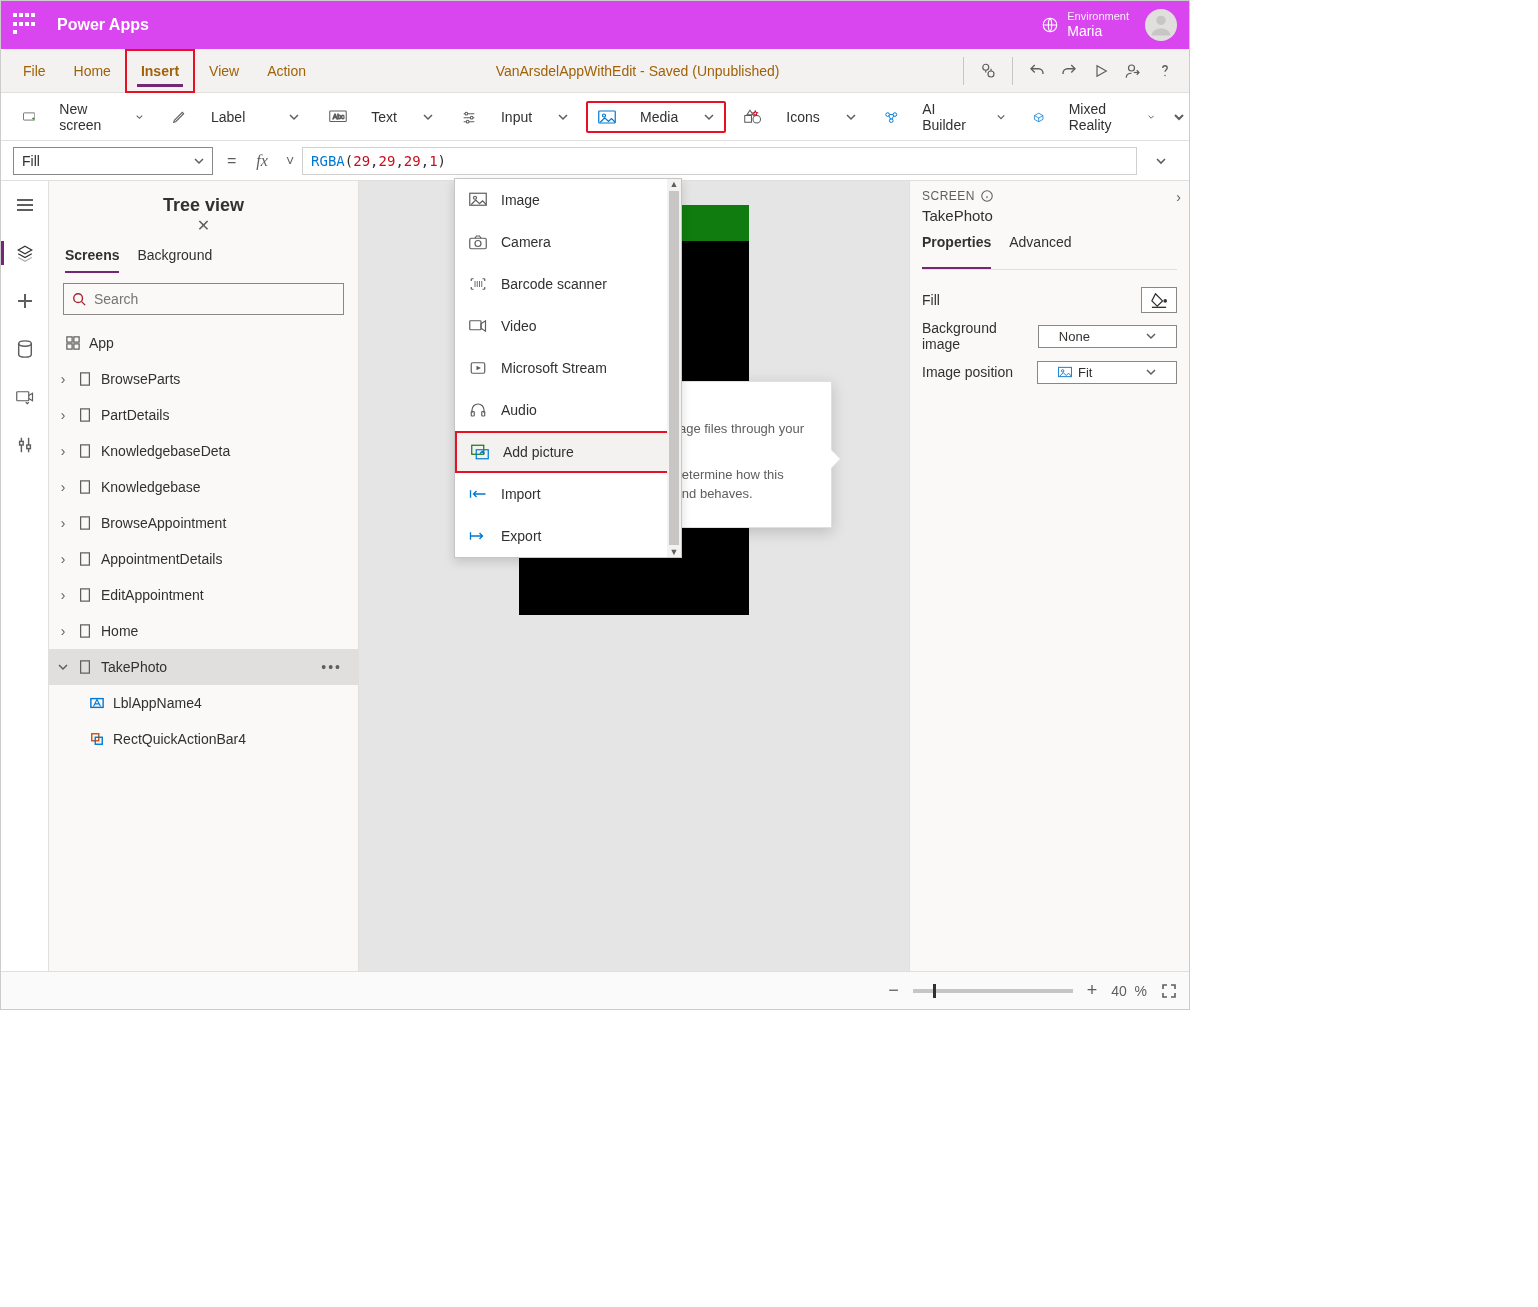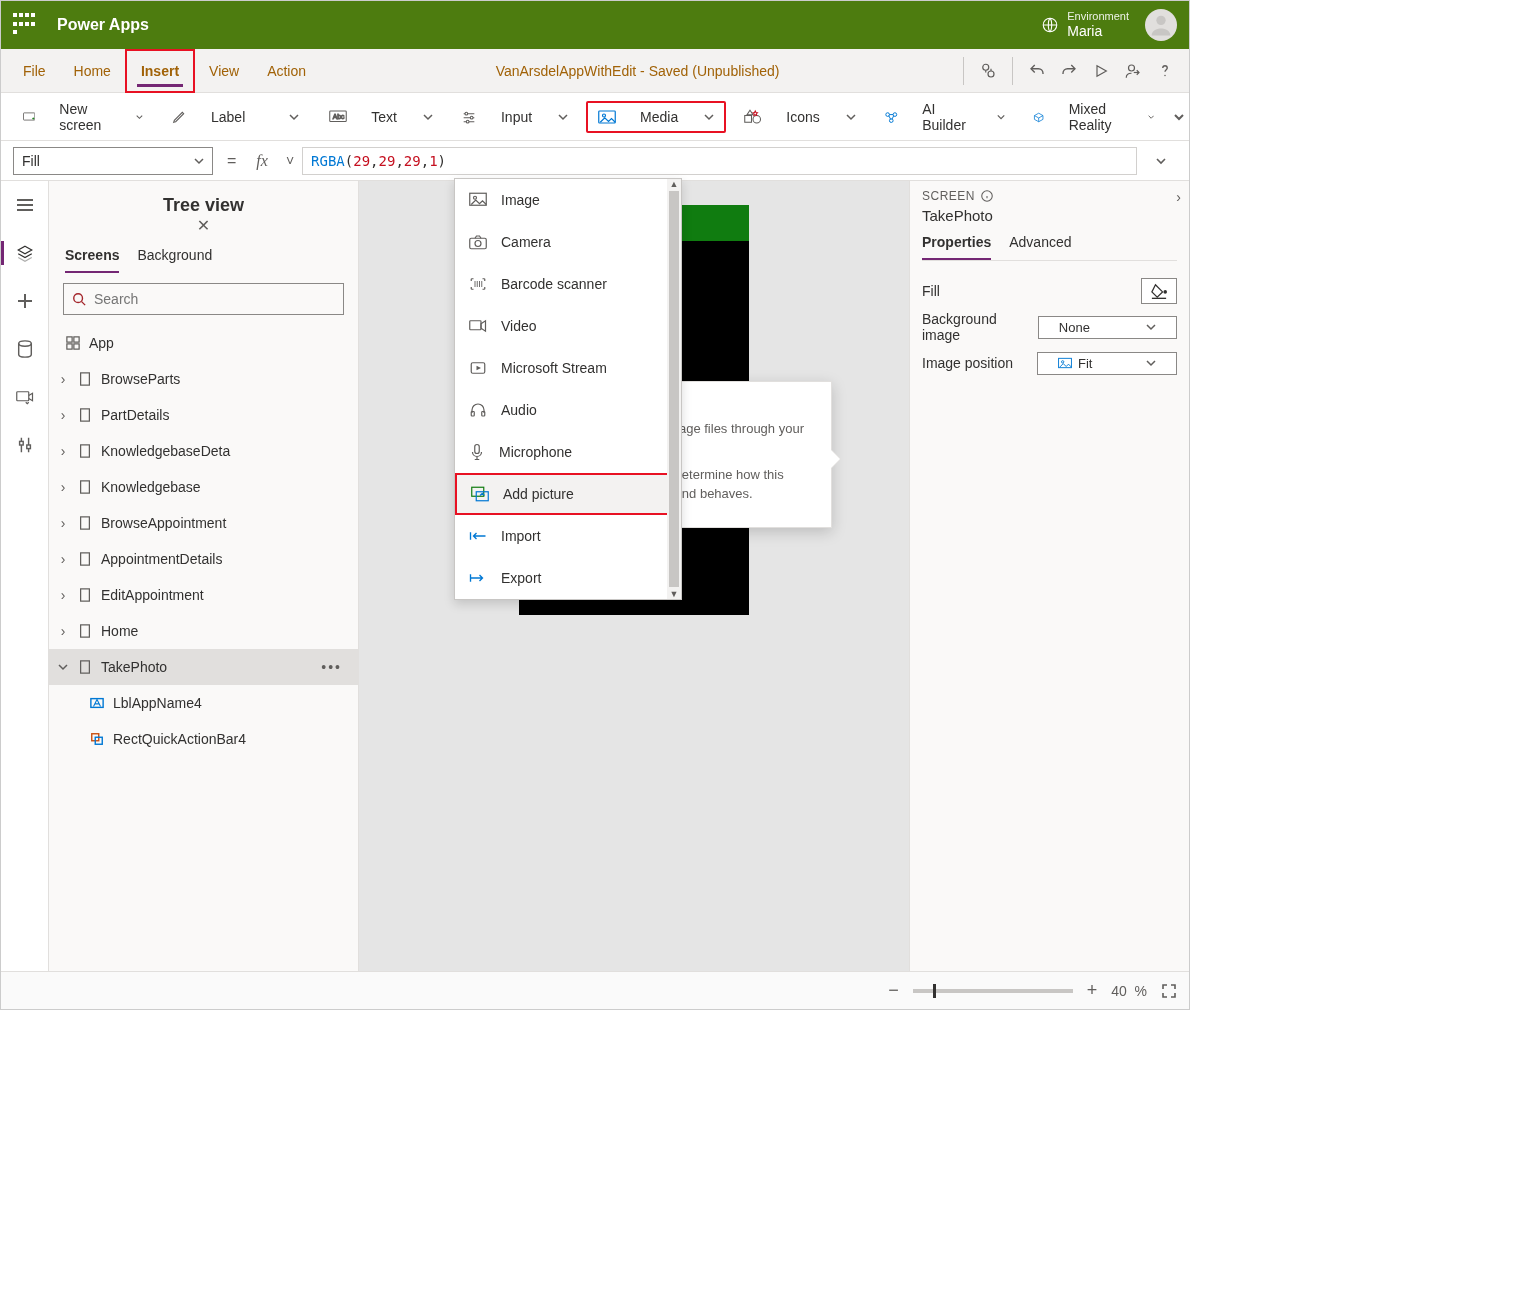--- a/index.html
+++ b/index.html
@@ -1,20 +1,20 @@
 <!DOCTYPE html>
 <html><head>
 <meta charset="utf-8">
 <style>
   * { box-sizing: border-box; margin: 0; padding: 0; }
   body { font-family: "Segoe UI", Arial, sans-serif; font-size: 14px; color: #323130; background: #fff; width: 1190px; }
   .app { display: flex; flex-direction: column; height: 1010px; border: 1px solid #ccc; }
 
   
-  .header { background: #4d7c0f; color: #fff; height: 48px; display: flex; align-items: center; padding: 0 12px; }
+  .header { background: #d946ef; color: #fff; height: 48px; display: flex; align-items: center; padding: 0 12px; }
   .waffle { width: 24px; height: 24px; display: flex; flex-wrap: wrap; gap: 2px; margin-right: 20px; }
   .waffle span { width: 4px; height: 4px; background: #fff; }
   .header-title { font-size: 16px; font-weight: 600; flex: 0 0 auto; }
   .header-spacer { flex: 1; }
   .env { display: flex; align-items: center; gap: 8px; margin-right: 16px; }
   .env svg { flex: 0 0 auto; }
   .env-text { display: flex; flex-direction: column; line-height: 1.2; }
   .env-label { font-size: 11px; opacity: .9; }
   .env-name { font-size: 14px; }
   .avatar { width: 32px; height: 32px; border-radius: 50%; background: #e1dfdd; display: flex; align-items: center; justify-content: center; }
@@ -89,21 +89,21 @@
   .tooltip { position:absolute; left: 183px; top: 200px; width: 290px; background:#fff; border:1px solid #e1dfdd; box-shadow:0 4px 14px rgba(0,0,0,.18); padding:14px 16px; z-index:25; }
   .tooltip::before { content:""; position:absolute; right:-9px; top:68px; width:0; height:0; border-top:9px solid transparent; border-bottom:9px solid transparent; border-left:9px solid #fff; filter: drop-shadow(1px 0 0 #e1dfdd); }
   .tooltip h4 { font-size:14px; font-weight:600; margin-bottom:8px; }
   .tooltip p { font-size:13px; color:#605e5c; margin-bottom:10px; line-height:1.4; }
 
   
   .props { width: 280px; background:#faf9f8; border-left:1px solid #e1dfdd; padding: 8px 12px; position:relative; overflow:hidden; }
   .props .crumb { color:#605e5c; font-size:12px; text-transform:uppercase; letter-spacing:.5px; display:flex; align-items:center; gap:6px; }
   .props .name { font-size:15px; margin:4px 0 10px 0; }
   .prop-tabs { display:flex; gap:18px; border-bottom:1px solid #e1dfdd; margin-bottom:12px; }
-  .prop-tab { padding:0 0 8px 0; cursor:pointer; }
+  .prop-tab { padding:0 0 17px 0; cursor:pointer; }
   .prop-tab.active { font-weight:600; border-bottom:2px solid #742774; }
   .prop-row { display:flex; align-items:center; justify-content:space-between; height:36px; }
   .prop-ctrl { width:140px; height:23px; border:1px solid #8a8886; display:flex; align-items:center; justify-content:space-between; padding:0 20px; background:#fff; font-size:13px; }
   .color-swatch { width:36px; height:26px; border:1px solid #8a8886; background:#fff; display:flex; align-items:center; justify-content:center; }
   .props .expand { position:absolute; right:8px; top:8px; color:#605e5c; }
 
   
   .status { height: 38px; background:#fafafa; border-top:1px solid #e1dfdd; display:flex; align-items:center; justify-content:flex-end; padding:0 12px; gap:14px; color:#605e5c; }
   .slider { width:160px; height:4px; background:#c8c6c4; position:relative; }
   .slider::after { content:""; position:absolute; left:20px; top:-5px; width:3px; height:14px; background:#323130; }
@@ -551,27 +551,20 @@
             <span>Microsoft Stream</span>
           </div>
         <div class="media-row">
             <svg width="18" height="16" viewBox="0 0 24 20" fill="none" stroke="#605e5c" stroke-width="1.6">
               <path d="M4 14v-4a8 8 0 0116 0v4"></path>
               <rect x="3" y="12" width="4" height="6" rx="1"></rect>
               <rect x="17" y="12" width="4" height="6" rx="1"></rect>
             </svg>
             <span>Audio</span>
           </div>
-        <div class="media-row">
-            <svg width="16" height="18" viewBox="0 0 20 24" fill="none" stroke="#605e5c" stroke-width="1.6">
-              <rect x="7" y="2" width="6" height="12" rx="3"></rect>
-              <path d="M4 12a6 6 0 0012 0M10 18v4M7 22h6"></path>
-            </svg>
-            <span>Microphone</span>
-          </div>
         <div class="media-row hl">
             <svg width="18" height="16" viewBox="0 0 24 20" fill="none" stroke="#107c10" stroke-width="1.6">
               <rect x="1" y="1" width="16" height="12"></rect>
               <rect x="7" y="7" width="16" height="12" stroke="#0078d4"></rect>
               <path d="M12 12l3-3 3 3" stroke="#0078d4"></path>
             </svg>
             <span>Add picture</span>
           </div>
         <div class="media-row">
             <svg width="18" height="12" viewBox="0 0 24 14" fill="none" stroke="#0078d4" stroke-width="1.8">

